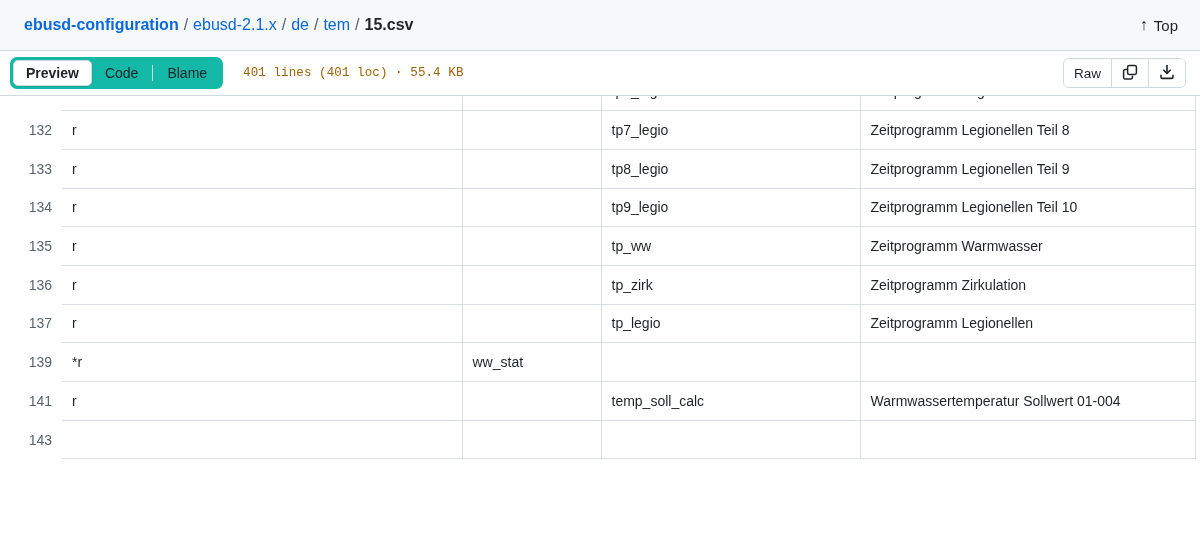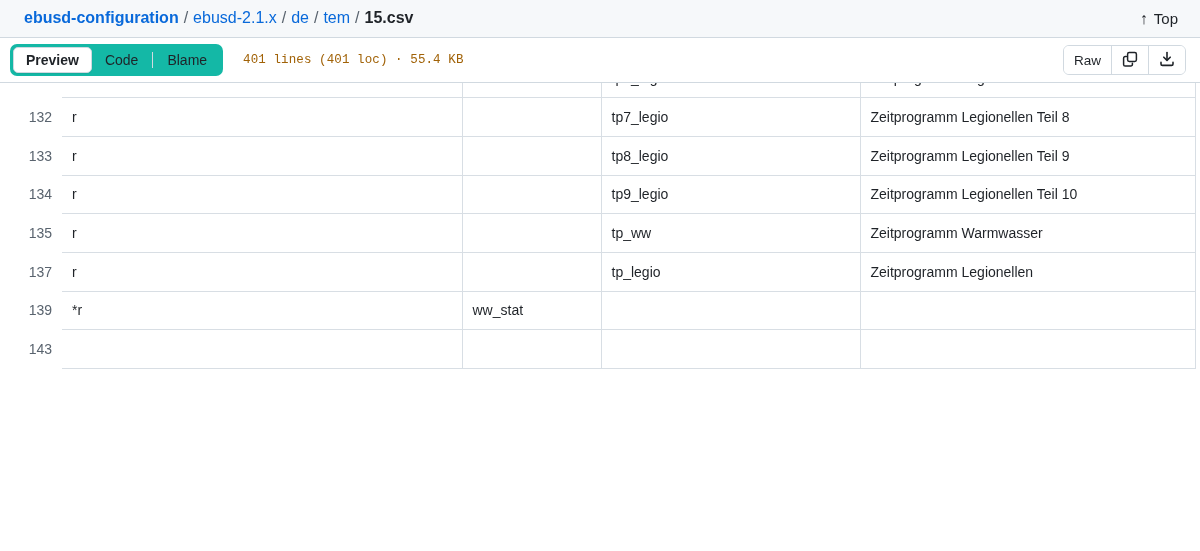--- a/index.html
+++ b/index.html
@@ -7,21 +7,21 @@
     margin: 0; padding: 0;
     width: 1200px; height: 551px;
     overflow: hidden;
     background: #ffffff;
     font-family: "Liberation Sans", sans-serif;
     -webkit-font-smoothing: antialiased;
   }
 
   
   #file-header {
-    height: 38px;
+    height: 51px;
     background: #f6f8fa;
     border-bottom: 1px solid #d1d9e0;
     display: flex;
     align-items: center;
     padding: 0 16px 0 24px;
   }
   #breadcrumb {
     display: flex;
     align-items: baseline;
     font-size: 16px;
@@ -284,34 +284,48 @@
             <td class="c4">Zeitprogramm Legionellen Teil 10</td>
           </tr>
           <tr>
             <td class="ln">135</td>
             <td class="c1">r</td>
             <td class="c2"></td>
             <td class="c3">tp_ww</td>
             <td class="c4">Zeitprogramm Warmwasser</td>
           </tr>
           <tr>
+            <td class="ln">136</td>
+            <td class="c1">r</td>
+            <td class="c2"></td>
+            <td class="c3">tp_zirk</td>
+            <td class="c4">Zeitprogramm Zirkulation</td>
+          </tr>
+          <tr>
             <td class="ln">137</td>
             <td class="c1">r</td>
             <td class="c2"></td>
             <td class="c3">tp_legio</td>
             <td class="c4">Zeitprogramm Legionellen</td>
           </tr>
           <tr>
             <td class="ln">139</td>
             <td class="c1">*r</td>
             <td class="c2">ww_stat</td>
             <td class="c3"></td>
             <td class="c4"></td>
           </tr>
           <tr>
+            <td class="ln">141</td>
+            <td class="c1">r</td>
+            <td class="c2"></td>
+            <td class="c3">temp_soll_calc</td>
+            <td class="c4">Warmwassertemperatur Sollwert 01-004</td>
+          </tr>
+          <tr>
             <td class="ln">143</td>
             <td class="c1"></td>
             <td class="c2"></td>
             <td class="c3"></td>
             <td class="c4"></td>
           </tr>
         </tbody>
     </table>
   </div>
 </div>

